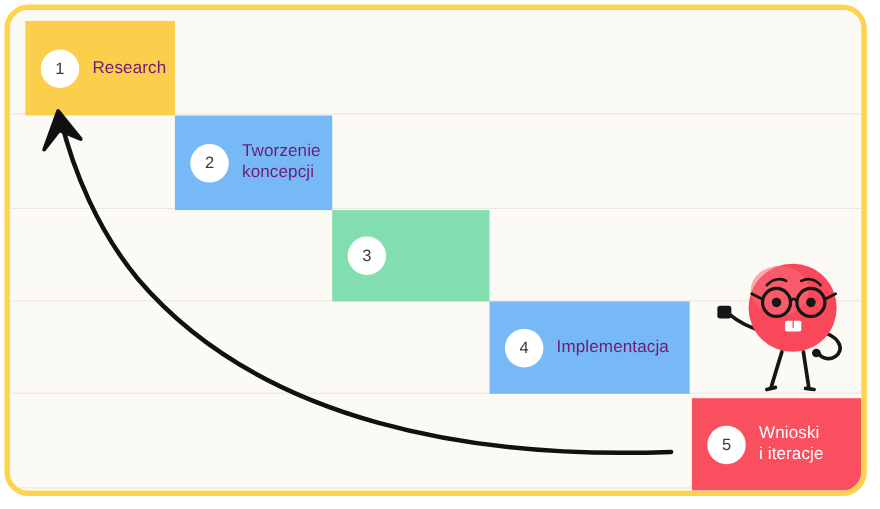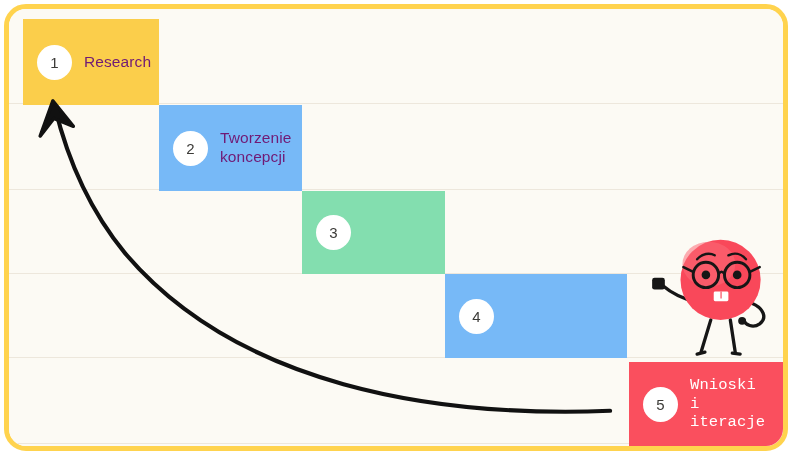--- a/index.html
+++ b/index.html
@@ -66,21 +66,21 @@
     font-weight: 400;
     line-height: 1;
   }
   .step-label {
     font-size: 15.5px;
     line-height: 1.22;
     letter-spacing: 0.1px;
     color: #701a75;
     white-space: pre-line;
   }
-  .step-label.light { color: #FFFFFF; font-family: Liberation Mono, monospace; }
+  .step-label.light { color: #FFFFFF; }
 
   
   #arrow-layer, #mascot-layer {
     position: absolute;
     left: 0; top: 0;
     width: 100%; height: 100%;
     overflow: visible;
     pointer-events: none;
   }
 </style>
@@ -115,20 +115,21 @@
       <div class="step" style="left:293px; top:182px; width:143px; height:83px; background:#83DEAF;">
         <div class="badge">
           <span>3</span>
         </div>
       </div>
 
       <div class="step" style="left:436px; top:265px; width:182px; height:84px; background:#77B9F7;">
         <div class="badge">
           <span>4</span>
         </div>
+        <div class="step-label">Implementacja</div>
       </div>
 
       <div class="step" style="left:620px; top:353px; width:154px; height:84px; background:#FA4F5E;">
         <div class="badge">
           <span>5</span>
         </div>
         <div class="step-label light">Wnioski
 i iteracje</div>
       </div>
 

